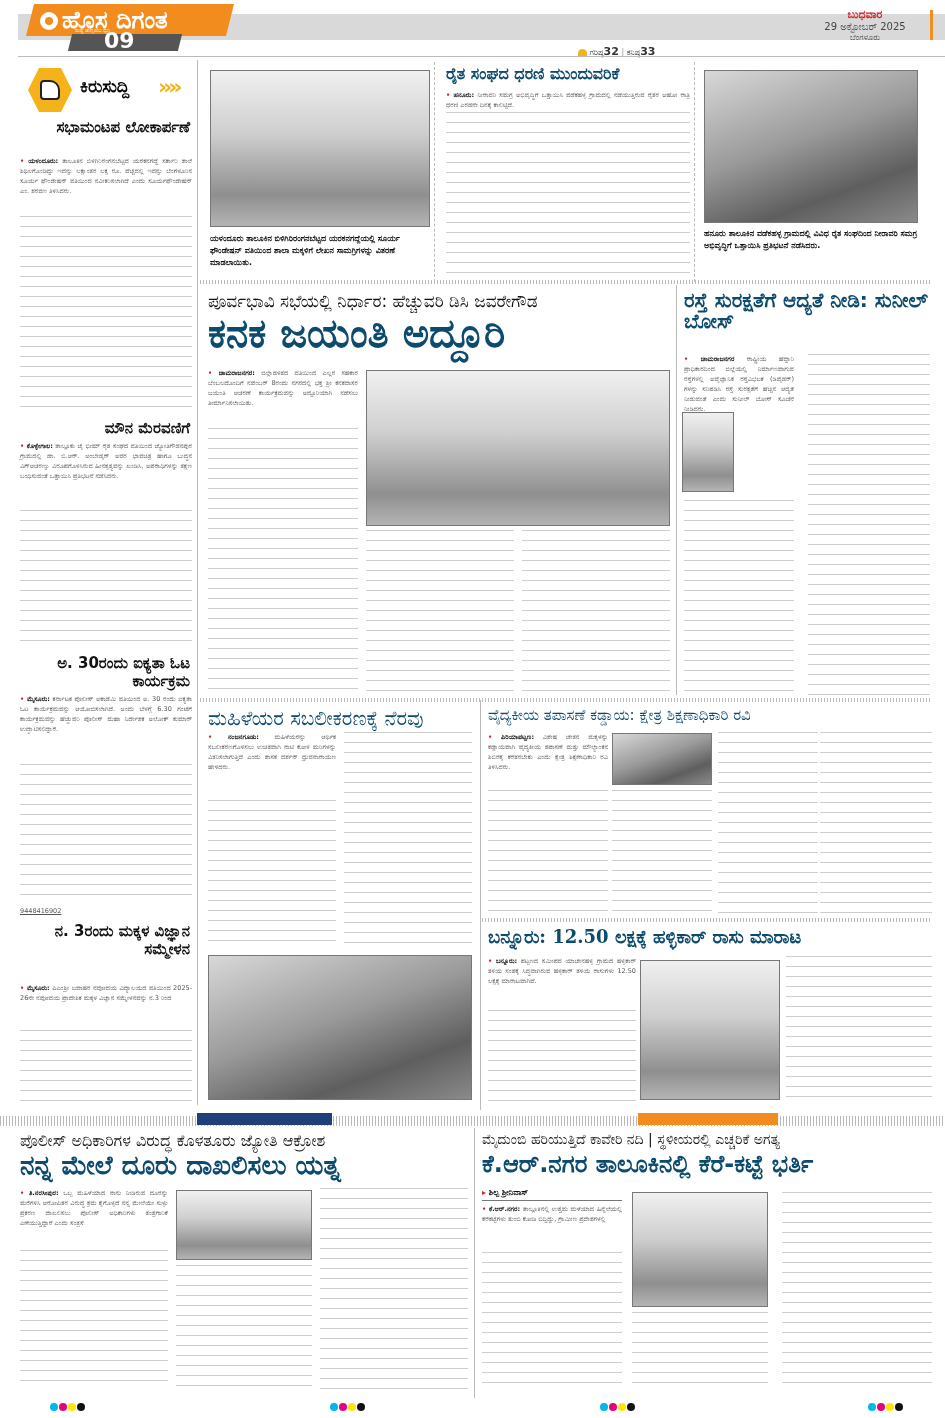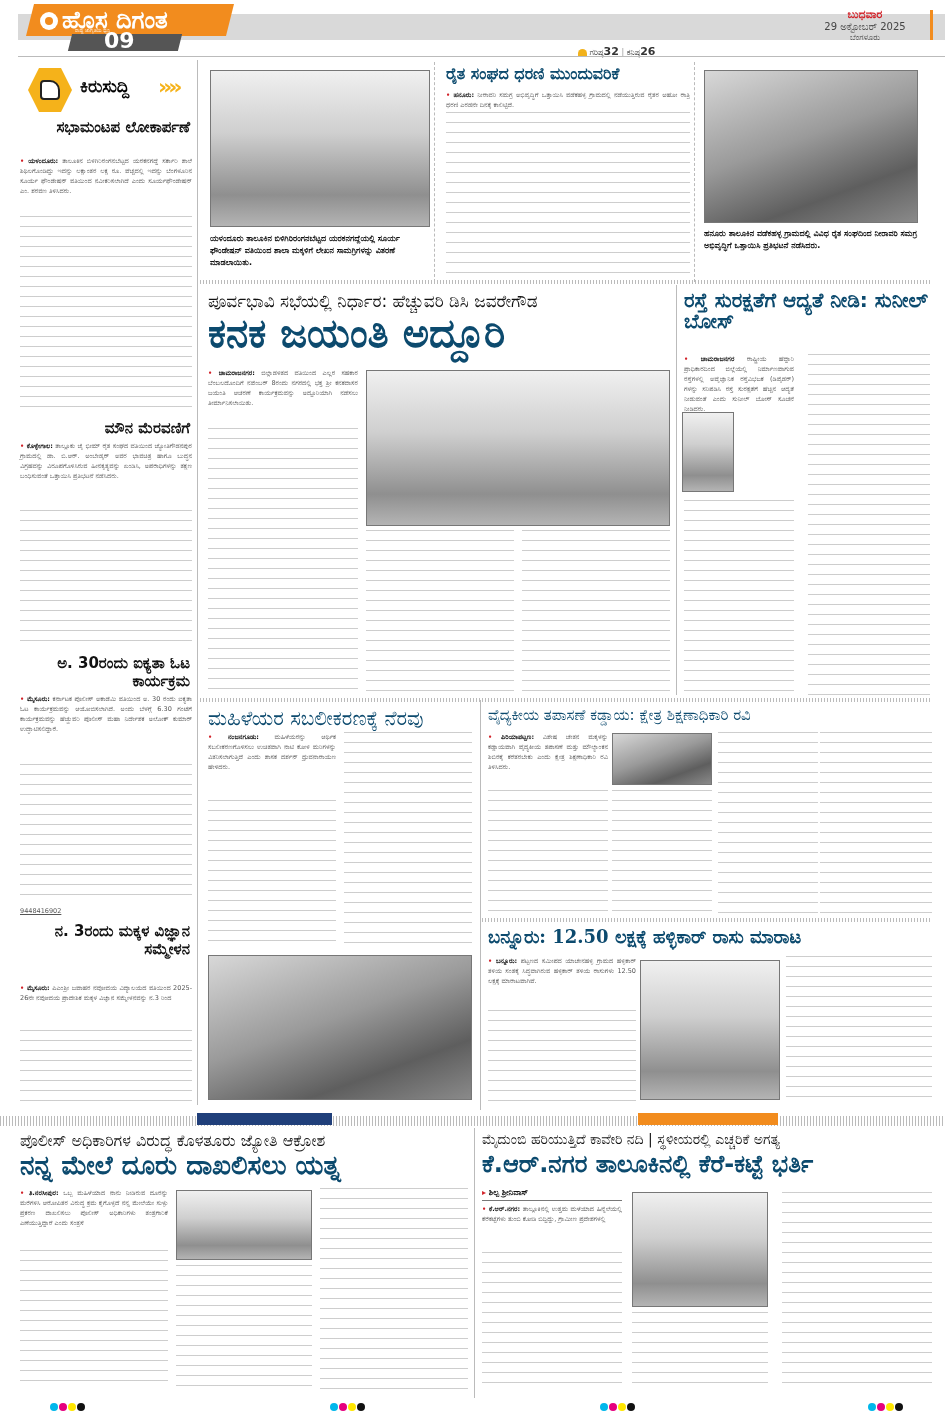--- a/index.html
+++ b/index.html
@@ -64,21 +64,21 @@
   <div class="logo-text">
     <span class="logo-icon"></span><span>ಹೊಸ ದಿಗಂತ</span>
   </div>
   <div class="logo-tag">ರಾಷ್ಟ್ರ ಜಾಗೃತಿಯ ಧ್ವನಿ</div>
   <div class="page-num-box"></div>
   <div class="page-num">09</div>
   <div class="weather">
     <span class="sun-icon"></span>
     <span>ಗರಿಷ್ಠ</span><b>32</b>
     <span style="color:#999"> | </span>
-    <span>ಕನಿಷ್ಠ</span><b>26</b>
+    <span>ಕನಿಷ್ಠ</span><b>33</b>
   </div>
   <div class="dateline">
     <div class="day">ಬುಧವಾರ</div>
     <div>29 ಅಕ್ಟೋಬರ್ 2025</div>
     <div class="city">ಬೆಂಗಳೂರು</div>
   </div>
   <div class="mast-bar"></div>
 </div>
 <div class="mast-bottom"></div>
 
@@ -86,21 +86,21 @@
 <div class="badge-hand"></div>
 <div class="badge-label"><span>ಕಿರು</span><span class="red">ಸುದ್ದಿ</span></div>
 <div class="badge-chev">»»</div>
 <div class="vline" style="left:197px; top:60px; height:1045px;"></div>
 
 <div class="side-hl" style="top:118px;">ಸಭಾಮಂಟಪ ಲೋಕಾರ್ಪಣೆ</div>
 <div class="block body" style="left:20px; top:156px; width:172px;"><span class="dl">ಯಳಂದೂರು:</span> <span>ತಾಲೂಕಿನ ಬಿಳಿಗಿರಿರಂಗನಬೆಟ್ಟದ ಯರಕನಗದ್ದೆ ಸರ್ಕಾರಿ ಶಾಲೆ ಶಿಥಿಲಗೊಂಡಿದ್ದು ಇದನ್ನು ಲಕ್ಷಾಂತರ ಲಕ್ಷ ರೂ. ವೆಚ್ಚದಲ್ಲಿ ಇದನ್ನು ಬೆಂಗಳೂರಿನ ಸೂರ್ಯ ಫೌಂಡೇಷನ್ ವತಿಯಿಂದ ನವೀಕರಿಸಲಾಗಿದೆ ಎಂದು ಸೂರ್ಯಫೌಂಡೇಷನ್ ಎಂ. ಶರವಣ ತಿಳಿಸಿದರು.</span></div>
 <div class="filler" style="left:20px; top:216px; width:172px; height:196px;"></div>
 
 <div class="side-hl" style="top:419px;">ಮೌನ ಮೆರವಣಿಗೆ</div>
-<div class="block body" style="left:20px; top:441px; width:172px;"><span class="dl">ಕೊಳ್ಳೇಗಾಲ:</span> <span>ತಾಲ್ಲೂಕು ಜೈ ಭೀಮ್ ರೈತ ಸಂಘದ ವತಿಯಿಂದ ಜ್ಯೋತಿಗೌಡನಪುರ ಗ್ರಾಮದಲ್ಲಿ ಡಾ. ಬಿ.ಆರ್. ಅಂಬೇಡ್ಕರ್ ಅವರ ಭಾವಚಿತ್ರ ಹಾಗೂ ಬುದ್ಧನ ವಿಗ್ರಹವನ್ನು ವಿರೂಪಗೊಳಿಸಿರುವ ಹೀನಕೃತ್ಯವನ್ನು ಖಂಡಿಸಿ, ಅಪರಾಧಿಗಳನ್ನು ತಕ್ಷಣ ಬಂಧಿಸುವಂತೆ ಒತ್ತಾಯಿಸಿ ಪ್ರತಿಭಟನೆ ನಡೆಸಿದರು.</span></div>
+<div class="block body" style="left:20px; top:441px; width:172px;"><span class="dl">ಕೊಳ್ಳೇಗಾಲ:</span> <span>ತಾಲ್ಲೂಕು ಜೈ ಭೀಮ್ ರೈತ ಸಂಘದ ವತಿಯಿಂದ ಜ್ಯೋತಿಗೌಡನಪುರ ಗ್ರಾಮದಲ್ಲಿ ಡಾ. ಬಿ.ಆರ್. ಅಂಬೇಡ್ಕರ್ ಅವರ ಭಾವಚಿತ್ರ ಹಾಗೂ ಬುದ್ಧನ ವಿಗ್ಆಚರಣ್ನು ವಿರೂಪಗೊಳಿಸಿರುವ ಹೀನಕೃತ್ಯವನ್ನು ಖಂಡಿಸಿ, ಅಪರಾಧಿಗಳನ್ನು ತಕ್ಷಣ ಬಂಧಿಸುವಂತೆ ಒತ್ತಾಯಿಸಿ ಪ್ರತಿಭಟನೆ ನಡೆಸಿದರು.</span></div>
 <div class="filler" style="left:20px; top:510px; width:172px; height:136px;"></div>
 
 <div class="side-hl" style="top:654px;">ಅ. 30ರಂದು ಐಕ್ಯತಾ ಓಟ ಕಾರ್ಯಕ್ರಮ</div>
 <div class="block body" style="left:20px; top:694px; width:172px;"><span class="dl">ಮೈಸೂರು:</span> <span>ಕರ್ನಾಟಕ ಪೊಲೀಸ್ ಅಕಾಡೆಮಿ ವತಿಯಿಂದ ಅ. 30 ರಂದು ಐಕ್ಯತಾ ಓಟ ಕಾರ್ಯಕ್ರಮವನ್ನು ಆಯೋಜಿಸಲಾಗಿದೆ. ಅಂದು ಬೆಳಗ್ಗೆ 6.30 ಗಂಟೆಗೆ ಕಾರ್ಯಕ್ರಮವನ್ನು ಹೆಚ್ಚುವರಿ ಪೊಲೀಸ್ ಮಹಾ ನಿರ್ದೇಶಕ ಅಲೋಕ್ ಕುಮಾರ್ ಉದ್ಘಾಟಿಸಲಿದ್ದಾರೆ.</span></div>
 <div class="filler" style="left:20px; top:764px; width:172px; height:140px;"></div>
 <div class="block body" style="left:20px; top:906px; width:172px;text-decoration:underline;"><span>9448416902</span></div>
 
 <div class="side-hl" style="top:922px;">ನ. 3ರಂದು ಮಕ್ಕಳ ವಿಜ್ಞಾನ ಸಮ್ಮೇಳನ</div>
 <div class="block body" style="left:20px; top:983px; width:172px;"><span class="dl">ಮೈಸೂರು:</span> <span>ಪಿಎಂಶ್ರೀ ಜವಾಹರ ನವೋದಯ ವಿದ್ಯಾಲಯದ ವತಿಯಿಂದ 2025-26ನೇ ನವೋದಯ ಪ್ರಾದೇಶಿಕ ಮಕ್ಕಳ ವಿಜ್ಞಾನ ಸಮ್ಮೇಳನವನ್ನು ನ.3 ರಿಂದ</span></div>
 <div class="filler" style="left:20px; top:1030px; width:172px; height:75px;"></div>

